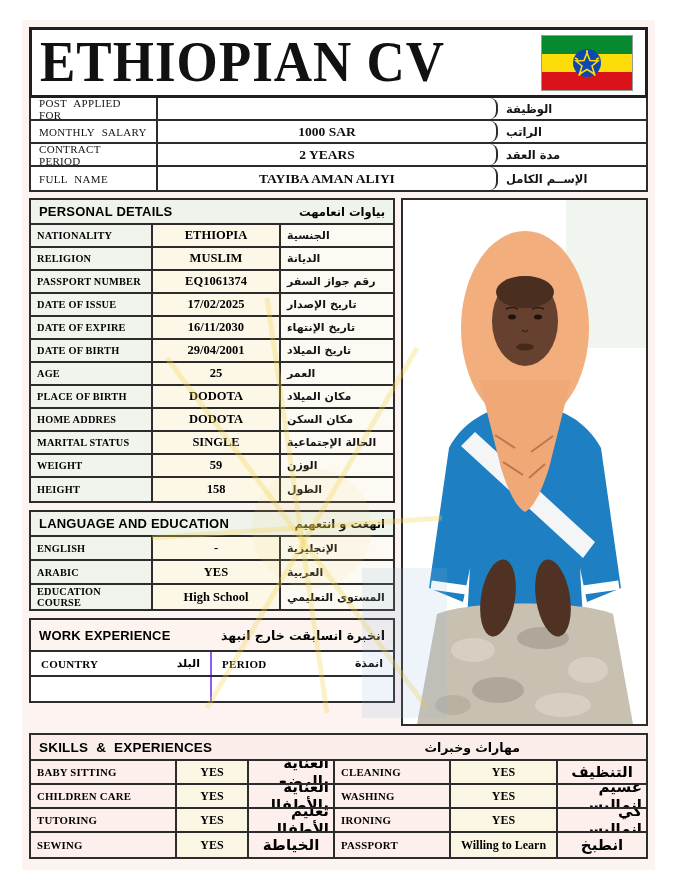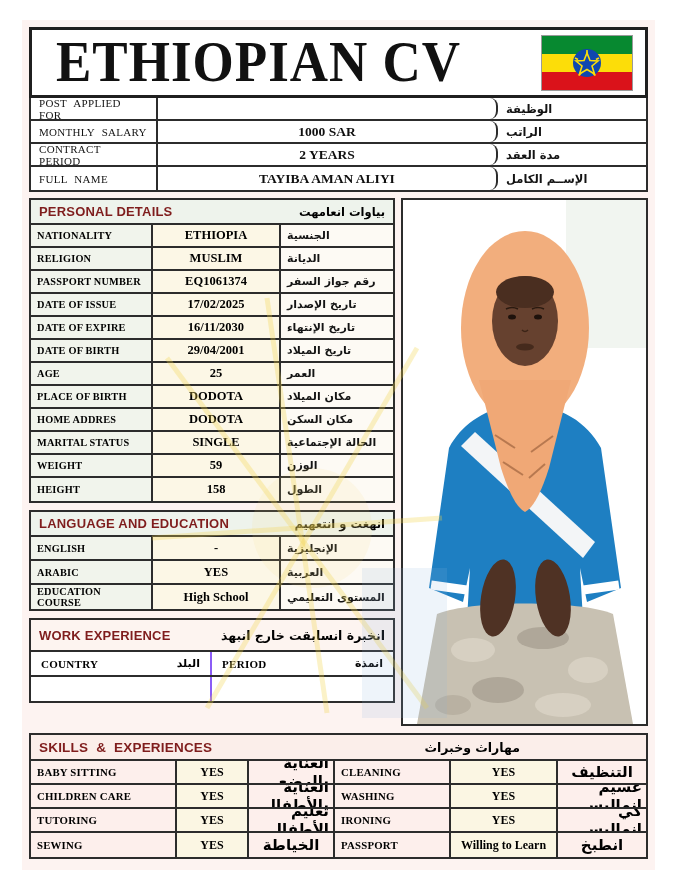--- a/index.html
+++ b/index.html
@@ -4,21 +4,21 @@
 <style>
   * { box-sizing: border-box; margin: 0; padding: 0; }
   html,body { width: 677px; height: 887px; background: #ffffff; font-family: "Liberation Serif", serif; }
   body { position: relative; overflow: hidden; }
 
   .sheet { position: absolute; left: 22px; top: 20px; width: 633px; height: 850px;
            background: #fdf3f1; padding: 7px; }
 
   
   .header-box { border: 3px solid #1f1f1f; height: 71px; background: #fff;
-                display: flex; align-items: center; justify-content: space-between; padding: 0 12px 0 24px; }
+                display: flex; align-items: center; justify-content: space-between; padding: 0 12px 0 8px; }
   .cv-title { font-weight: bold; font-size: 53px; line-height: 1; letter-spacing: 1px;
               color: #111; white-space: nowrap; transform: scaleY(1.08); transform-origin: center; }
   .flagwrap { width: 92px; height: 56px; border: 1px solid #9a9a9a; flex: 0 0 auto; }
   .flagwrap svg { display: block; }
 
   .top-table { border: 2px solid #2c2c2c; border-top: none; background: #fff; }
   .trow { display: grid; grid-template-columns: 127px 1fr 148px; height: 23px; border-bottom: 2px solid #2c2c2c; }
   .trow:last-child { border-bottom: none; }
   .cell { display: flex; align-items: center; border-right: 2px solid #2c2c2c; padding: 0 8px; overflow: hidden; }
   .cell:last-child { border-right: none; }
@@ -28,21 +28,21 @@
         font-weight: bold; font-size: 11.5px; color: #141414; }
 
   
   .mid { display: flex; gap: 6px; margin-top: 6px; position: relative; }
   .left-col { width: 366px; display: flex; flex-direction: column; gap: 7px; }
 
   .section { border: 2px solid #2c2c2c; background: #fff; }
   .sec-head { display: flex; align-items: center; justify-content: space-between;
               height: 25px; padding: 0 8px; border-bottom: 2px solid #2c2c2c; background: #eef3ec; }
   .sec-title { font-family: "Liberation Sans", sans-serif; font-weight: bold; font-size: 13px;
-               letter-spacing: .2px; color: #7f1d1d; white-space: nowrap; }
+               letter-spacing: .2px; color: #000000; white-space: nowrap; }
   .sec-title-ar { direction: rtl; font-family: "DejaVu Sans", sans-serif; font-weight: bold; font-size: 11.5px; }
 
   .prow { display: grid; grid-template-columns: 122px 128px 1fr; height: 23px; border-bottom: 2px solid #2c2c2c; }
   .lrow { height: 24px; }
   .prow:last-child { border-bottom: none; }
   .p-lbl { background: #f1f4ec; font-weight: bold; font-size: 10.3px; letter-spacing: .2px; padding: 0 6px; }
   .p-val { background: #fcf7e6; justify-content: center; font-weight: bold; font-size: 12.5px; }
   .p-ar  { background: #fdfaf4; font-size: 11px; padding: 0 6px; }
 
   

